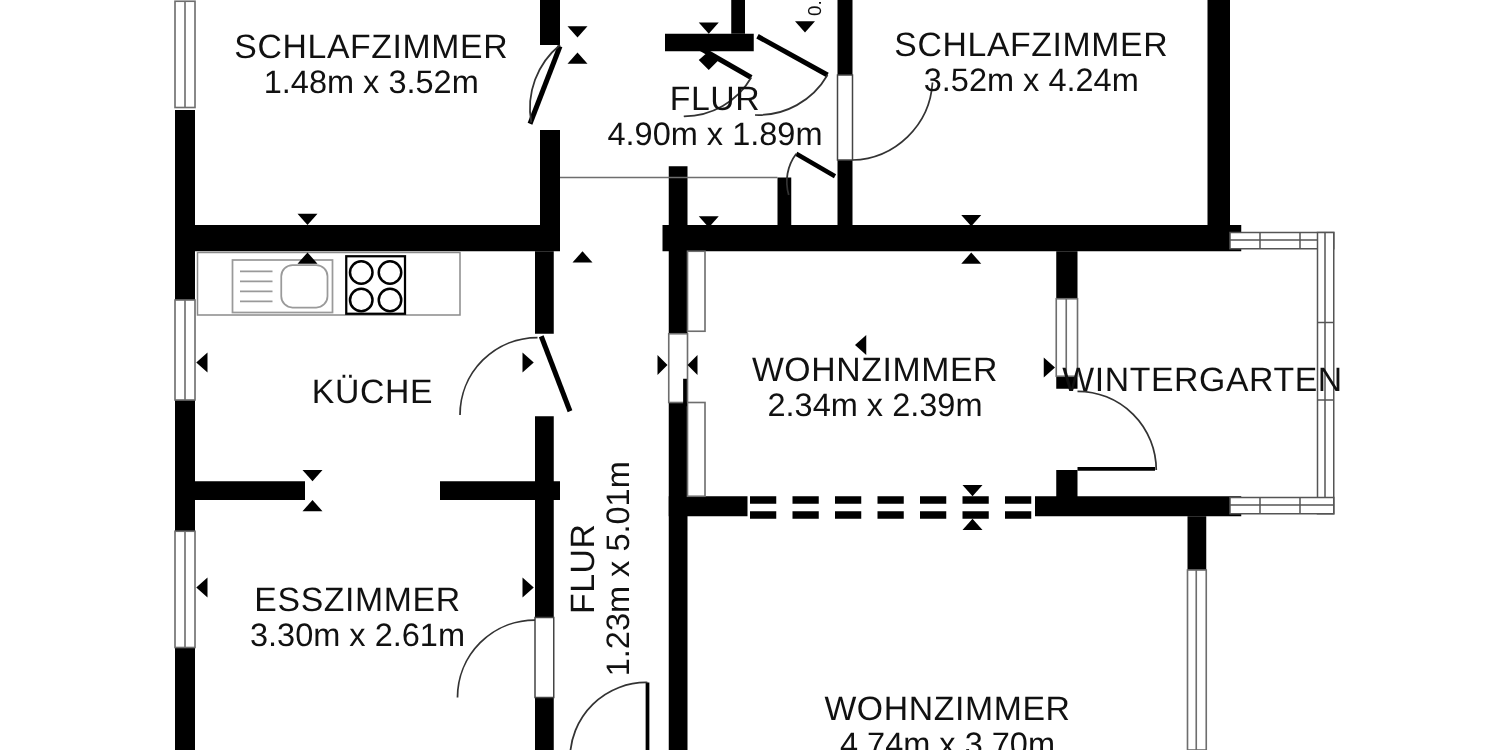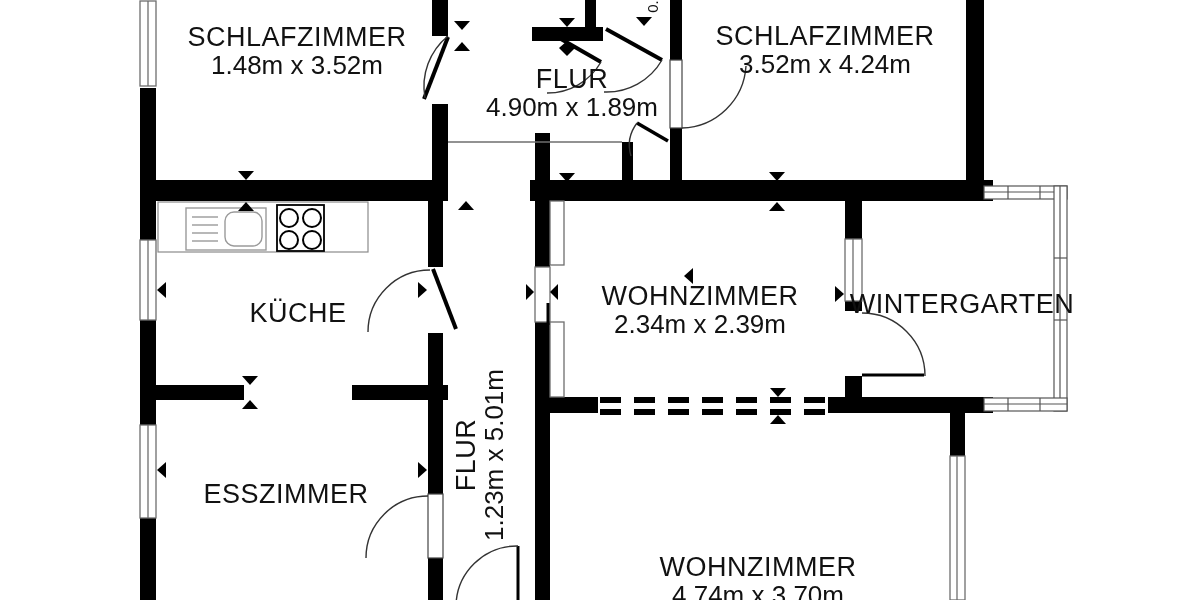--- a/index.html
+++ b/index.html
@@ -208,20 +208,21 @@
   <div class="room-label" style="left:962px;top:304px">
     <div class="rname">WINTERGARTEN</div>
     <div class="rdims"></div>
   </div>
   <div class="room-label rotated" style="left:480px;top:455px">
     <div class="rname">FLUR</div>
     <div class="rdims">1.23m x 5.01m</div>
   </div>
   <div class="room-label" style="left:286px;top:494px">
     <div class="rname">ESSZIMMER</div>
+    <div class="rdims">3.30m x 2.61m</div>
   </div>
   <div class="room-label" style="left:758px;top:581px">
     <div class="rname">WOHNZIMMER</div>
     <div class="rdims">4.74m x 3.70m</div>
   </div>
 
   <div class="partial-label" style="left:646px;top:-2px">0.</div>
 </div>
 
 </body></html>

